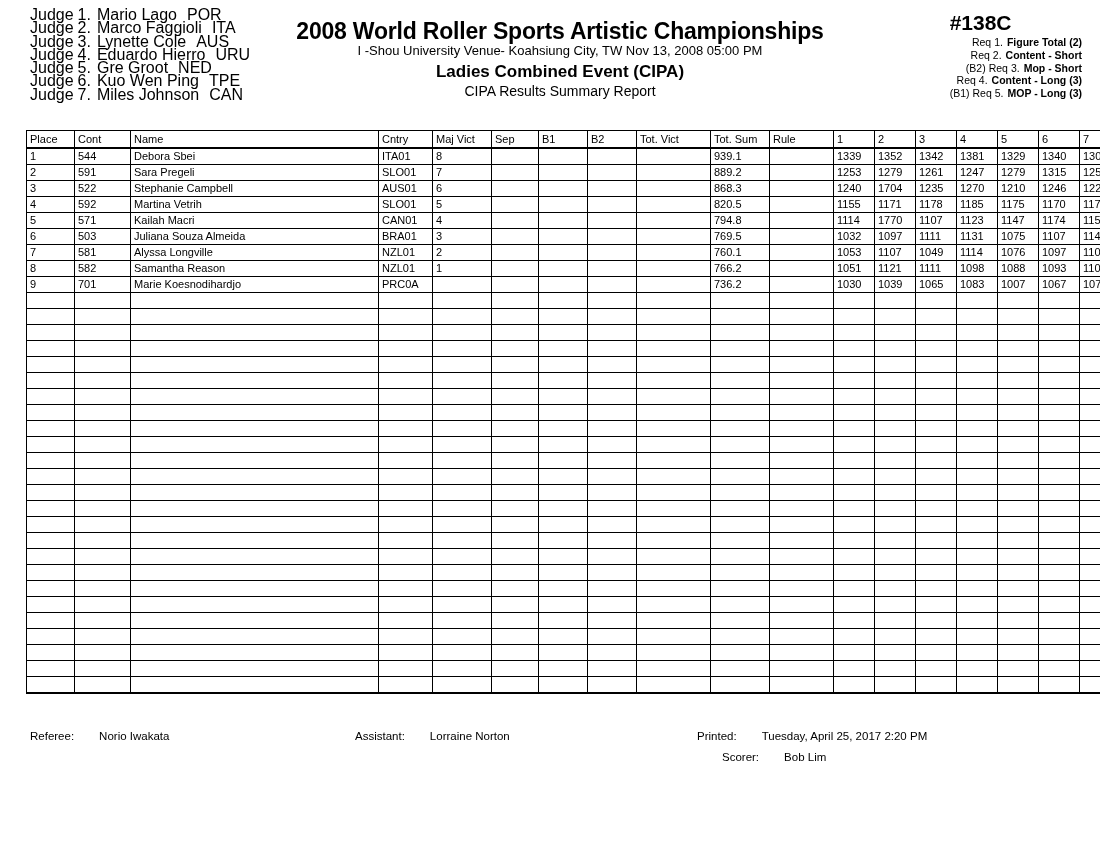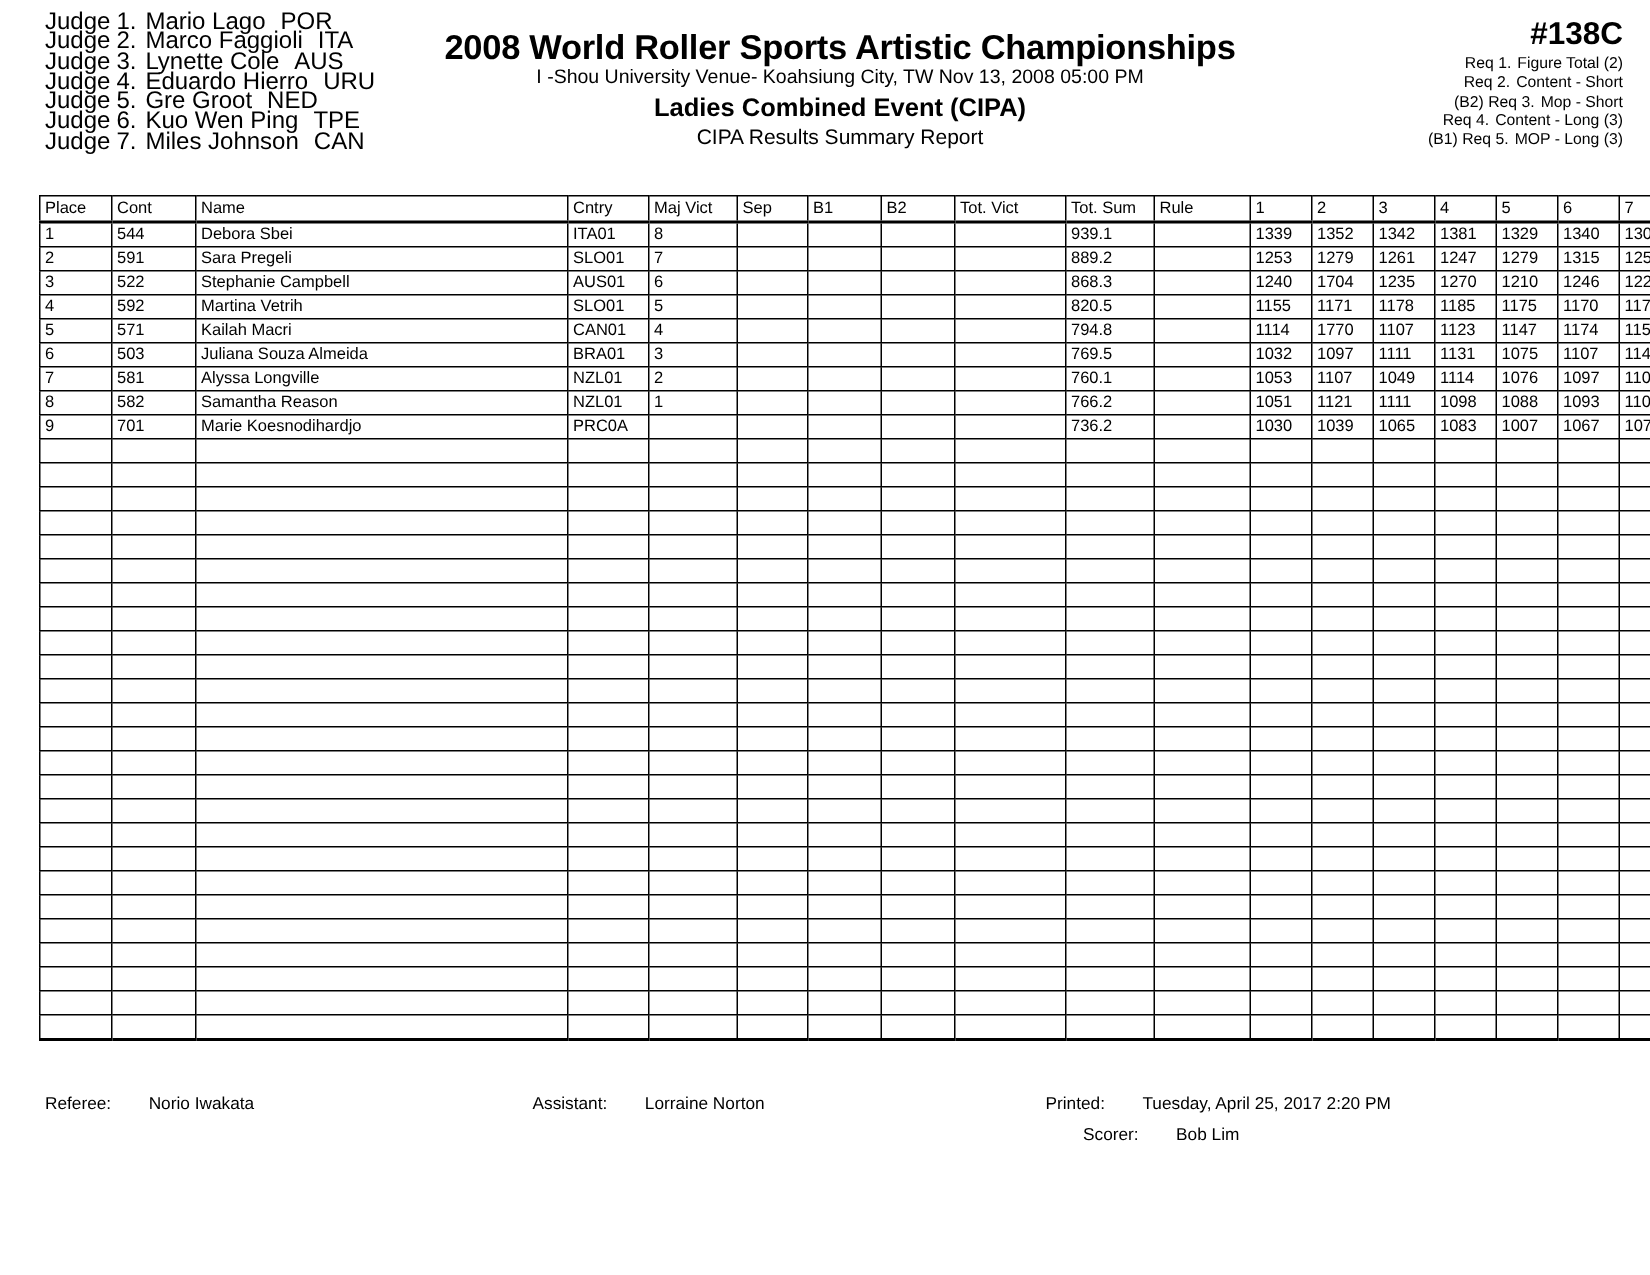--- a/index.html
+++ b/index.html
@@ -68,28 +68,28 @@
     right: 18px; top: 10px;
     text-align: right;
     font-size: 10.5px;
     line-height: 12.8px;
     white-space: nowrap;
   }
   #event-code {
     font-size: 21px;
     font-weight: bold;
     line-height: 25px;
-    text-align: right;
+    text-align: left;
     margin-bottom: 1px;
   }
   .req-line { display: block; }
   .req-prefix { display: inline-block; }
   .req-lbl { display: inline-block; margin-left: 3px; }
   .req-num { display: inline-block; margin-left: 3px; }
-  .req-text { display: inline-block; margin-left: 4px; }
+  .req-text { display: inline-block; margin-left: 4px; font-weight: bold; }
 
   
   #results-table {
     position: absolute;
     left: 26px; top: 130px;
     width: 1022px;
     border-collapse: collapse;
     table-layout: fixed;
     font-size: 11px;
   }

